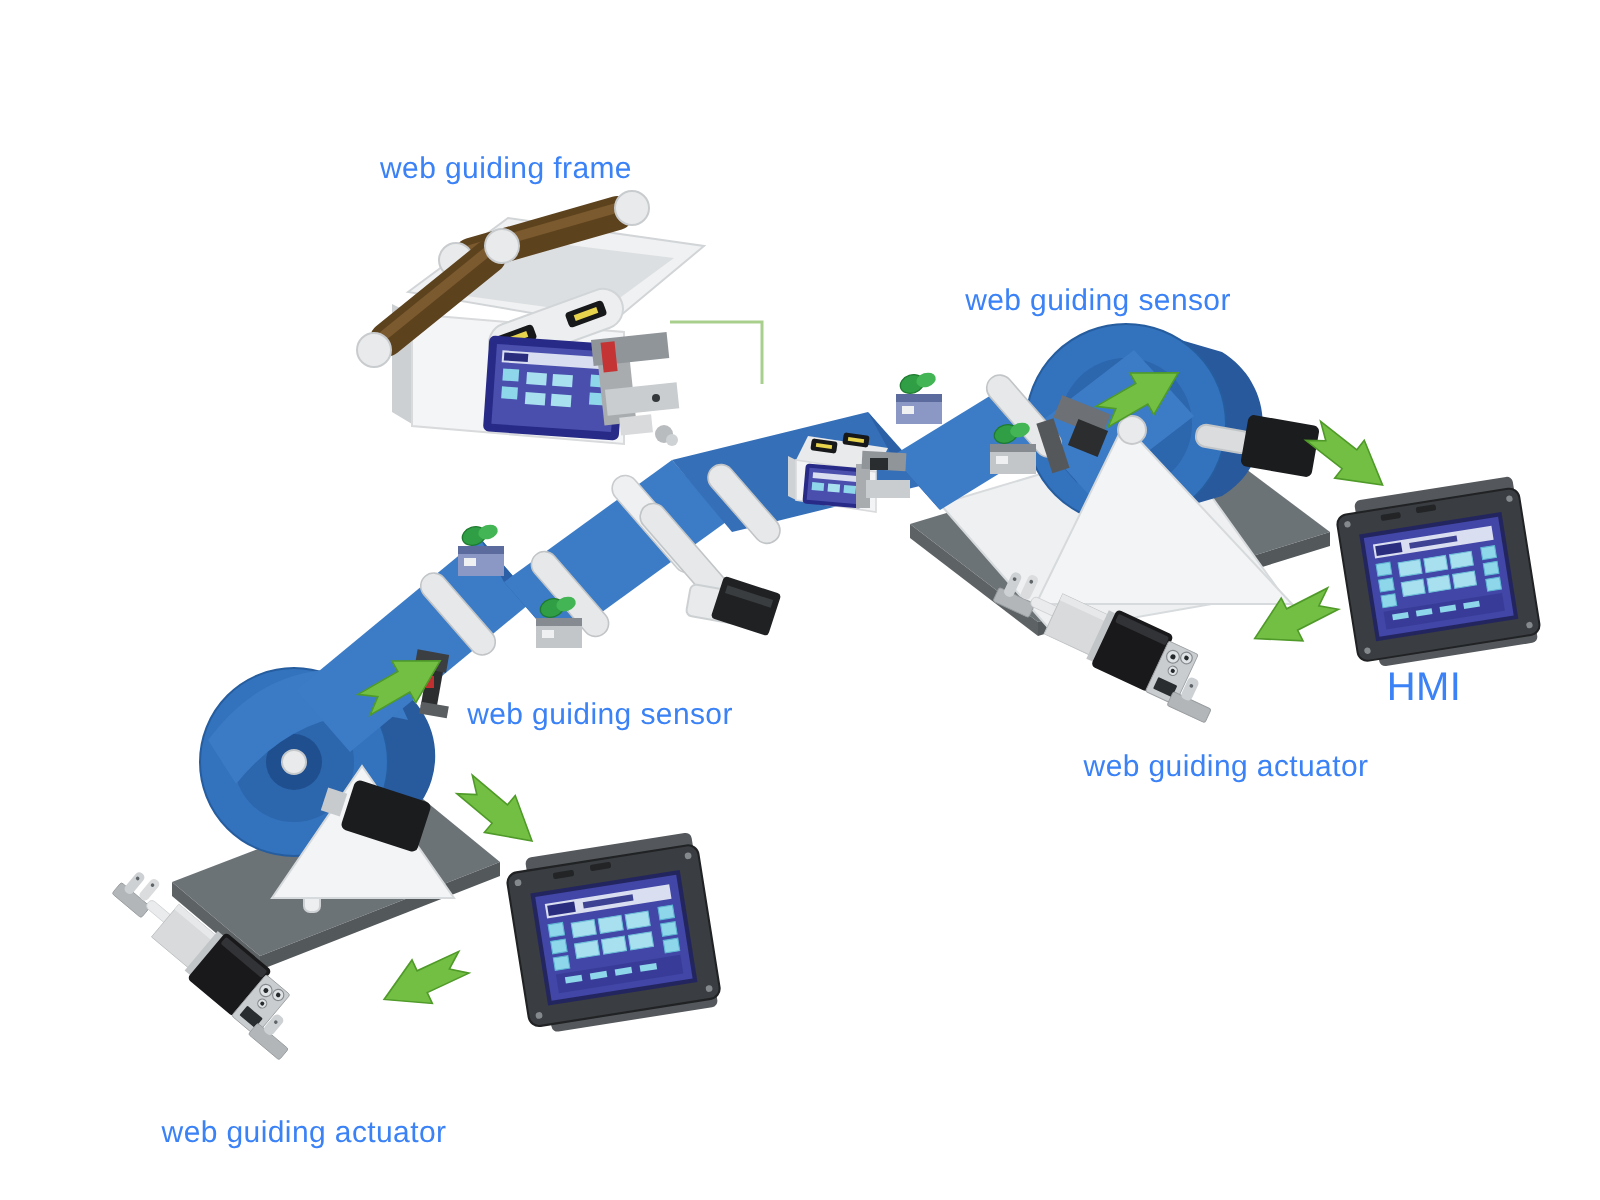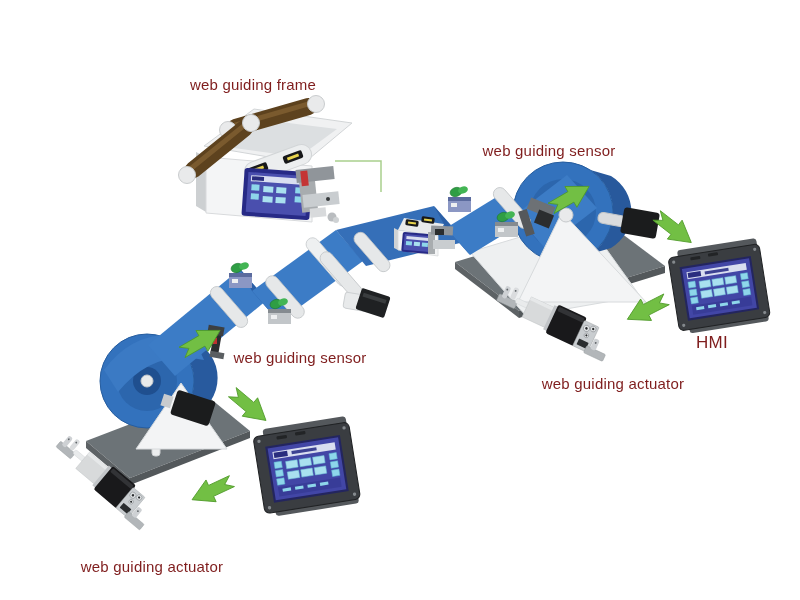--- a/index.html
+++ b/index.html
@@ -1,21 +1,21 @@
 <!DOCTYPE html>
 <html><head>
 <meta charset="utf-8">
 <style>
   html,body{margin:0;padding:0;background:#ffffff;}
   #stage{position:relative;width:800px;height:600px;background:#ffffff;overflow:hidden;
          font-family:"Liberation Sans",sans-serif;}
   #stage svg{position:absolute;left:0;top:0;}
   .lbl{position:absolute;transform:translateX(-50%);white-space:nowrap;
-       font-size:15px;color:#7f1d1d;letter-spacing:.2px;}
-  .lbl.big{font-size:17px;}
+       font-size:15px;color:#3b82f6;letter-spacing:.2px;}
+  .lbl.big{font-size:20px;}
 </style>
 </head>
 <body>
 
 <div id="stage">
 <svg width="800" height="600" viewBox="0 0 800 600">
   <defs>
 
     <path id="block-arrow" d="M0,6 L23,6 L23,0 L44,12 L23,24 L23,18 L0,18 L8,12 Z"></path>
 

